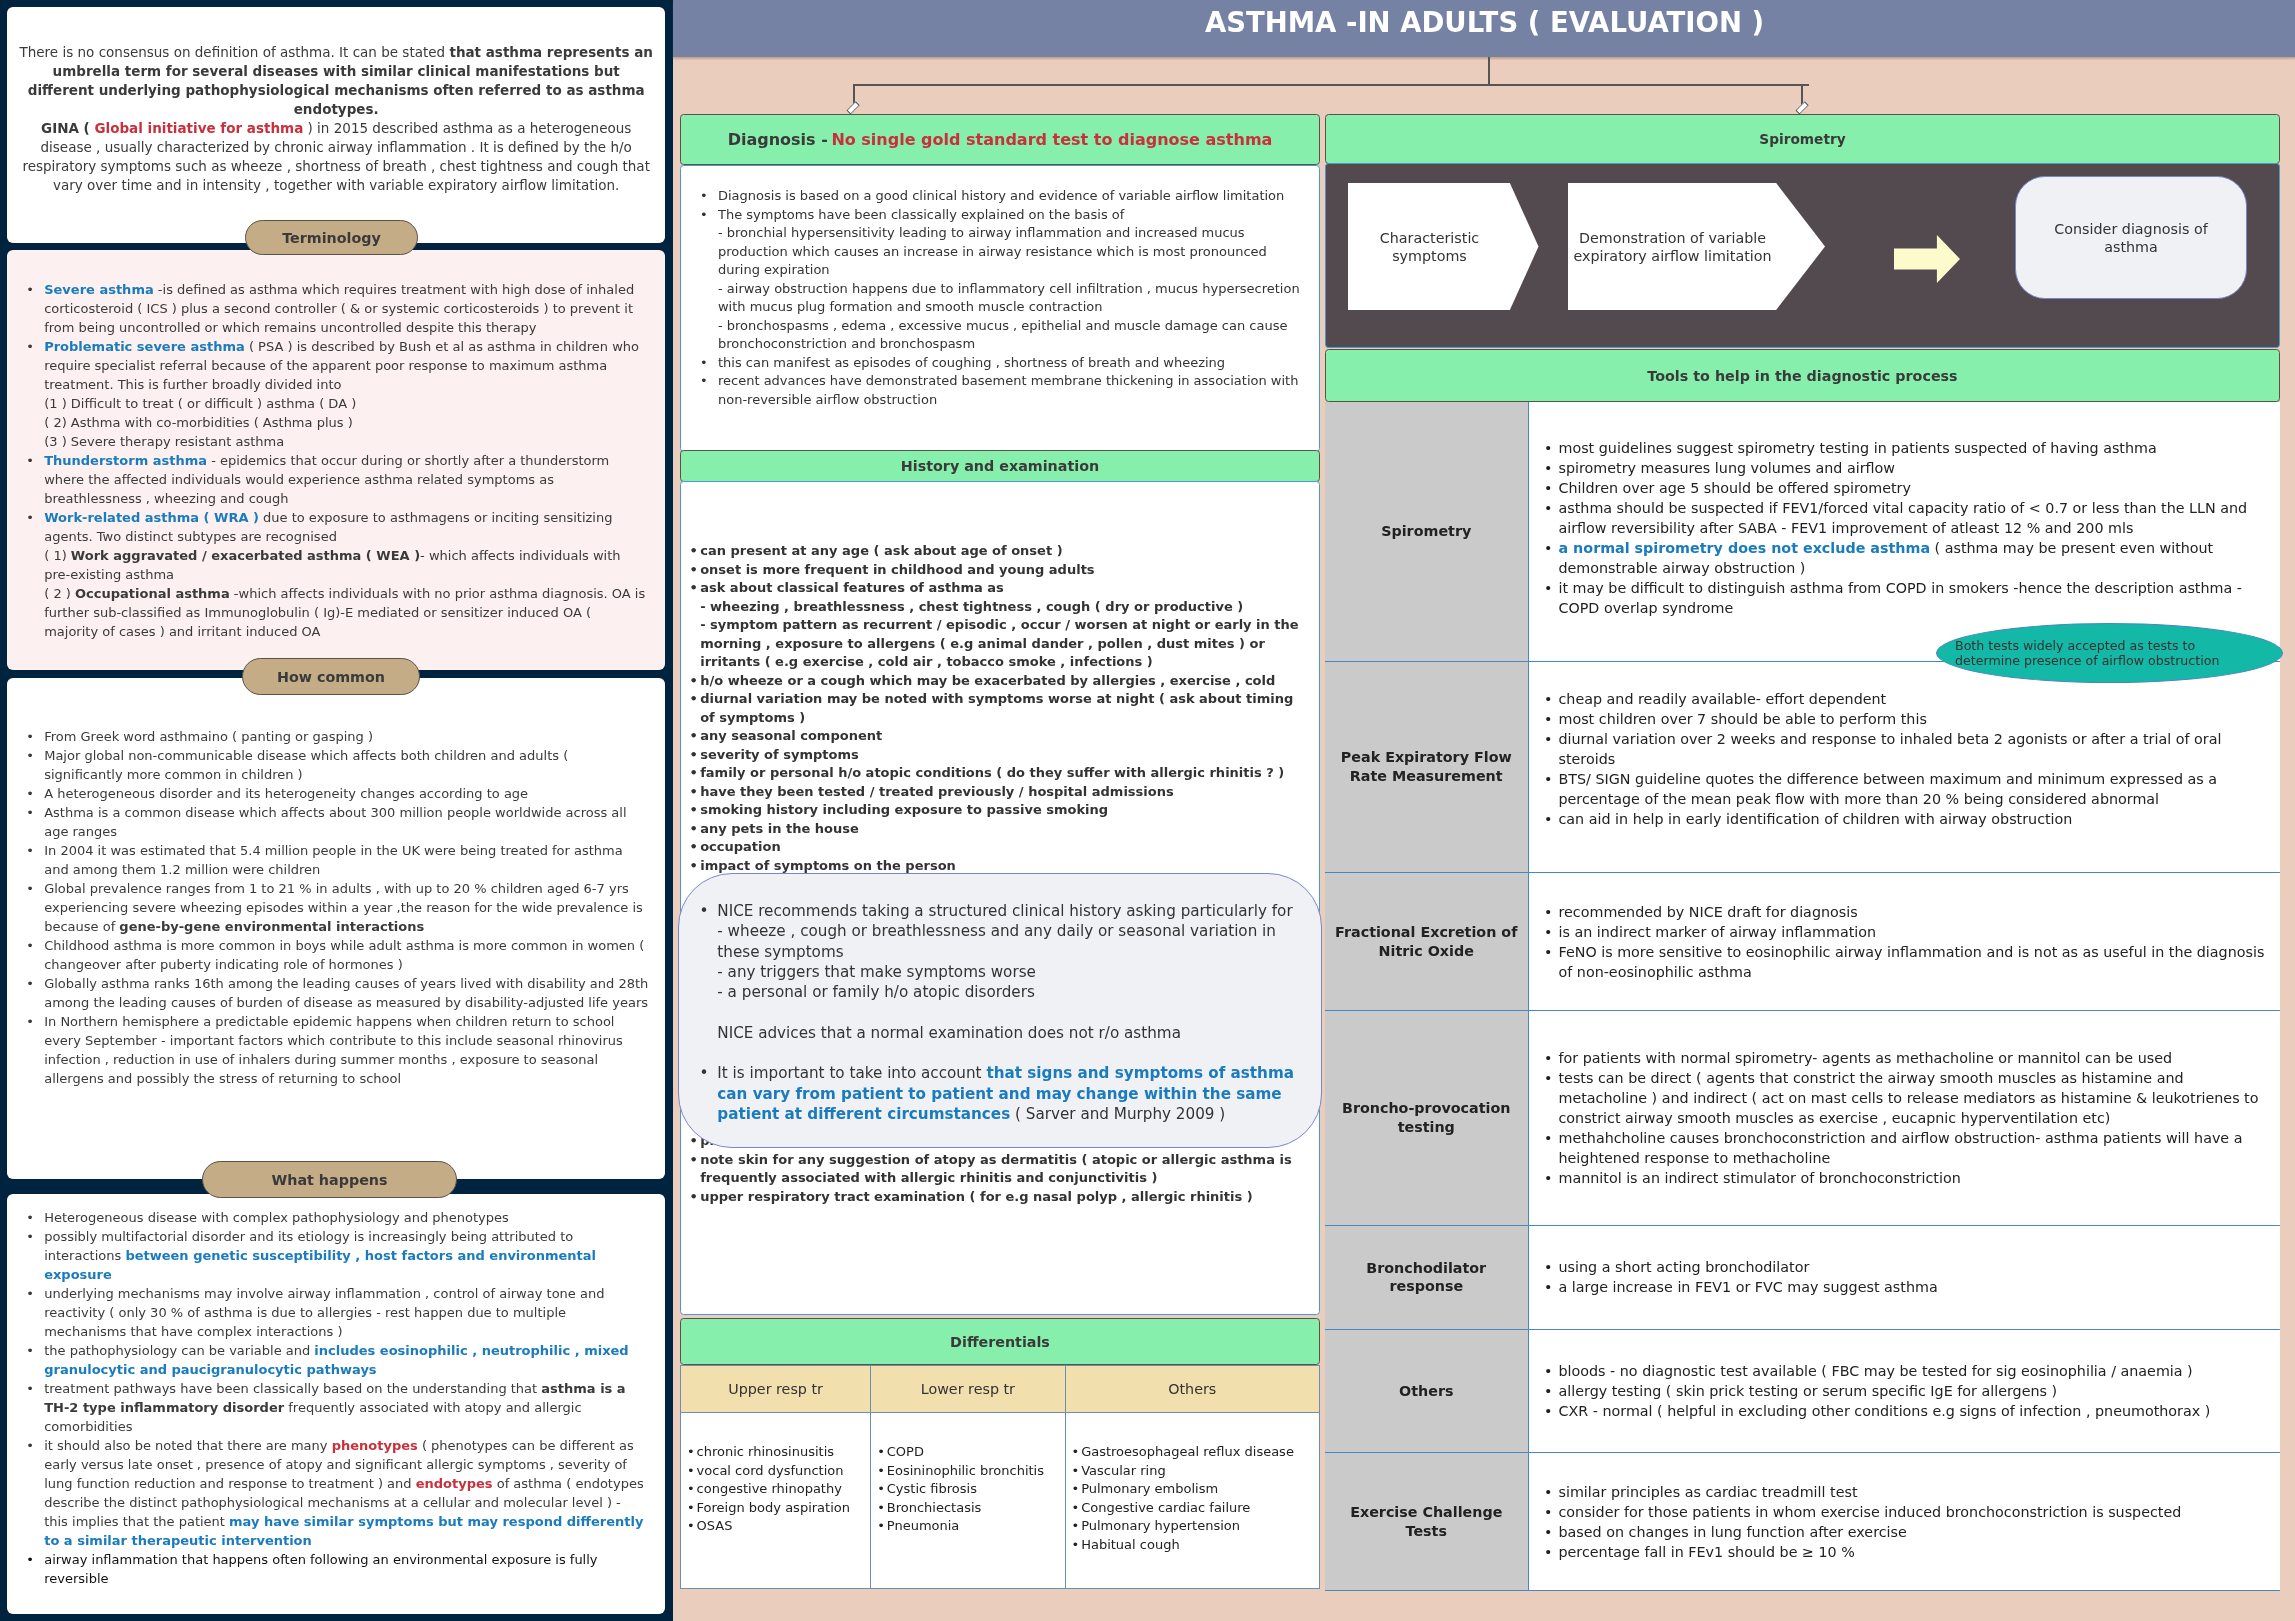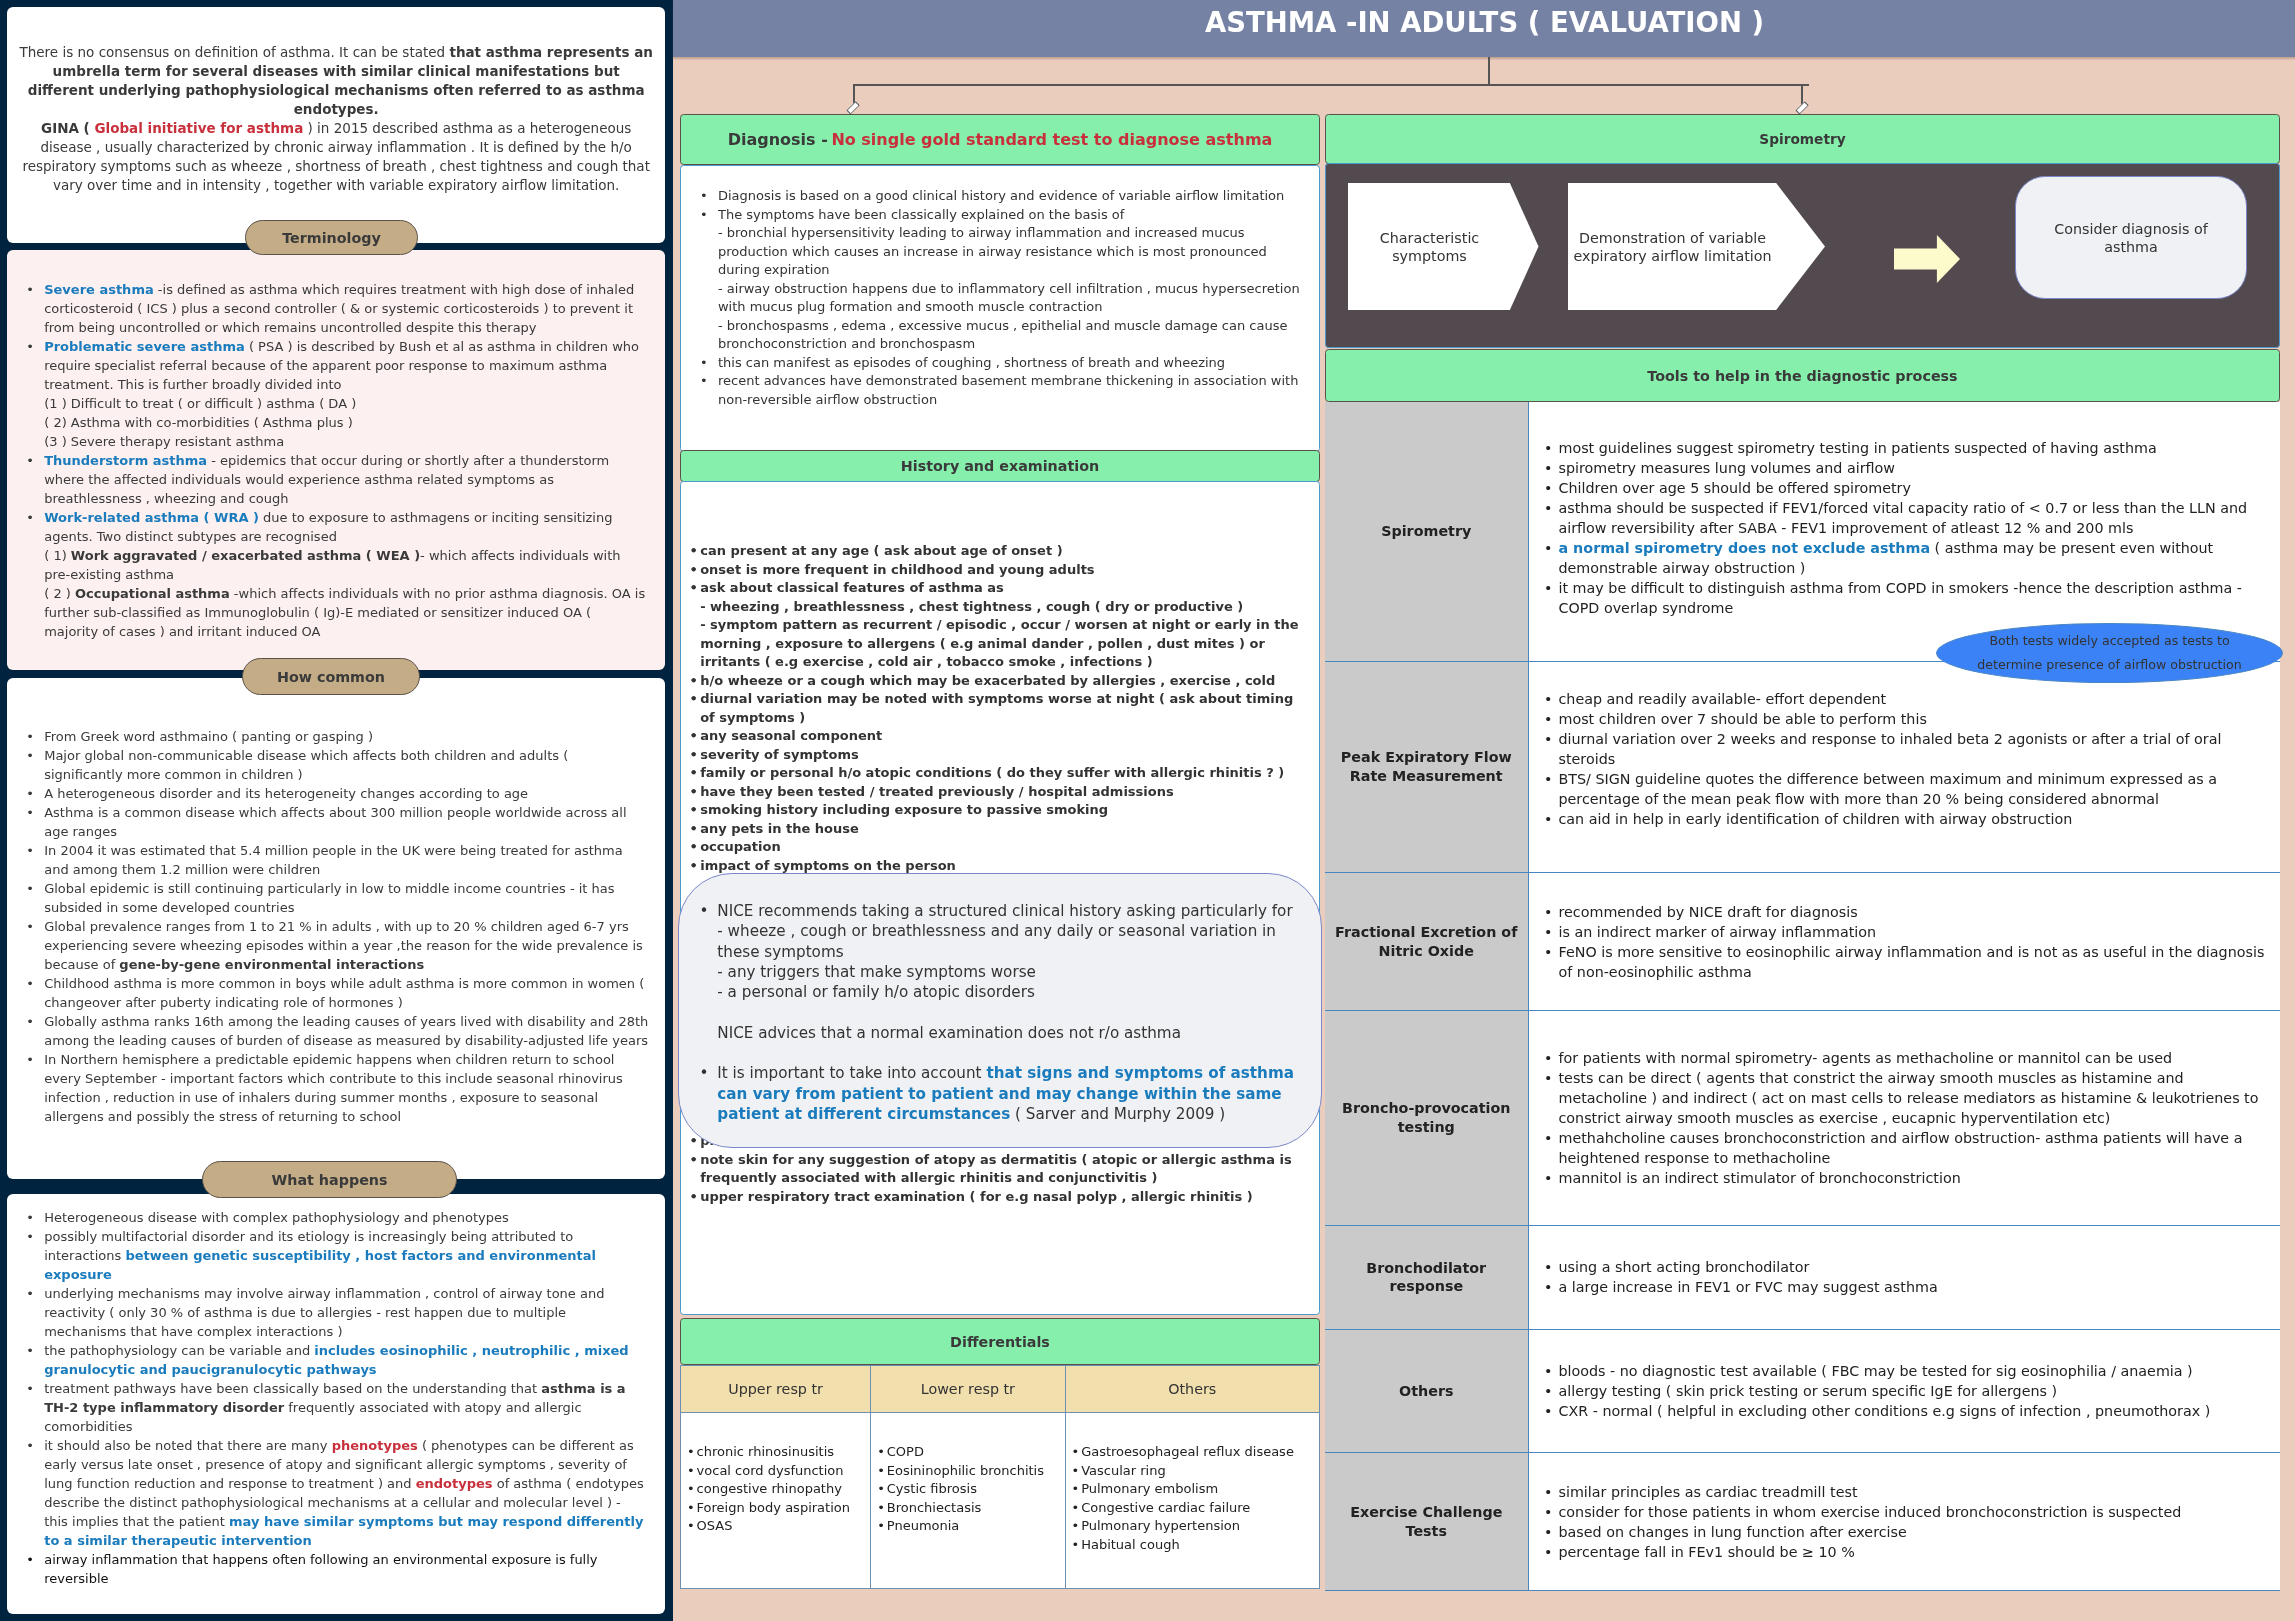--- a/index.html
+++ b/index.html
@@ -111,23 +111,23 @@
   #tools-table td { border-bottom: 1.2px solid #4a86c0; }
   #tools-table td.lbl {
     width: 203px; background: #cacaca; text-align: center; font-weight: bold; color: #222;
     border-right: 1.2px solid #4a86c0; padding: 0 8.4px; line-height: 18.5px; margin-top: 20px;
   }
   #tools-table td.txt { background: #fff; padding: 0 10.8px 0 12px; line-height: 20px; color: #222; vertical-align: middle; }
   #tools-table td.txt ul > li { padding-left: 18px; }
   #tools-table td.txt ul > li::before { left: 3.6px; }
   #oval {
     position: absolute; left: 1936px; top: 623px; width: 347px; height: 60px;
-    background: #3b82f6; border: 1.2px solid #4a86c0; border-radius: 50%;
-    display: flex; align-items: center; justify-content: center; text-align: center;
-    font-size: 12.6px; line-height: 24px; color: #333; padding: 0 18px;
+    background: #14b8a6; border: 1.2px solid #4a86c0; border-radius: 50%;
+    display: flex; align-items: center; justify-content: center; text-align: left;
+    font-size: 12.6px; line-height: 15px; color: #333; padding: 0 18px;
   }
 </style>
 </head>
 <body>
 
 <div id="left">
   <div id="intro" class="lcard">
     <p><span>There is no consensus on definition of asthma. It can be stated </span><span class="b">that asthma represents an umbrella term for several diseases with similar clinical manifestations but different underlying pathophysiological mechanisms often referred to as asthma endotypes.</span></p>
     <p><span class="b">GINA ( </span><span class="redb">Global initiative for asthma</span><span> ) in 2015  described asthma as a heterogeneous disease , usually characterized by chronic airway inflammation . It is defined by the h/o respiratory symptoms such as wheeze , shortness of breath , chest tightness and cough that vary over time and in intensity , together with variable expiratory airflow limitation.</span></p>
   </div>
@@ -148,21 +148,20 @@
     </ul>
   </div>
 
   <div id="common" class="lcard">
     <ul class="blt">
       <li>From Greek word asthmaino ( panting or gasping )</li>
       <li>Major global non-communicable disease which affects both children and adults ( significantly more common in children )</li>
       <li>A heterogeneous disorder and its heterogeneity changes  according to age</li>
       <li>Asthma is a common disease which affects about 300 million people worldwide across all age ranges</li>
       <li>In 2004 it was estimated that 5.4 million people in the UK were being treated for asthma and among them 1.2 million were children</li>
-      <li>Global epidemic is still continuing particularly in low to middle income countries - it has subsided in some developed countries</li>
       <li><span>Global prevalence ranges from 1 to 21 % in adults , with up to 20 % children aged 6-7 yrs experiencing severe wheezing episodes within a year ,the reason for the wide prevalence is because of  </span><span class="b">gene-by-gene environmental interactions</span></li>
       <li>Childhood asthma is more common in boys while adult asthma is more common in women ( changeover after puberty indicating role of hormones )</li>
       <li>Globally asthma ranks 16th among the leading causes of years lived with disability and 28th among the leading causes of burden of disease as measured by disability-adjusted life years</li>
       <li>In Northern hemisphere a predictable epidemic happens when children return to school every September - important factors which contribute to this include seasonal rhinovirus infection , reduction in use of inhalers during summer months , exposure to seasonal allergens and possibly the stress of returning to school</li>
     </ul>
   </div>
 
   <div id="happens" class="lcard">
     <ul class="blt">
       <li>Heterogeneous disease with complex pathophysiology and phenotypes</li>

